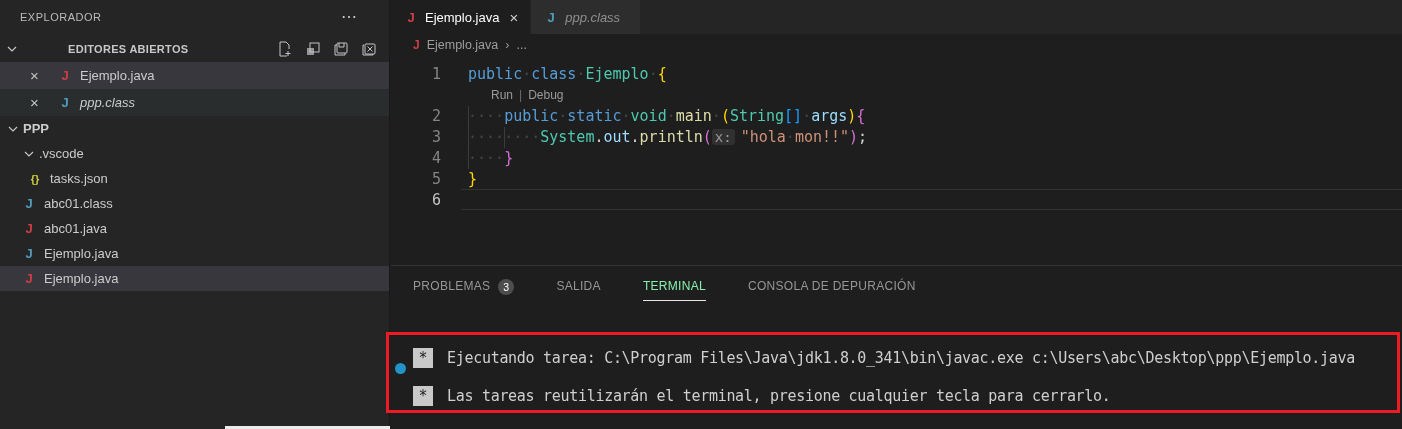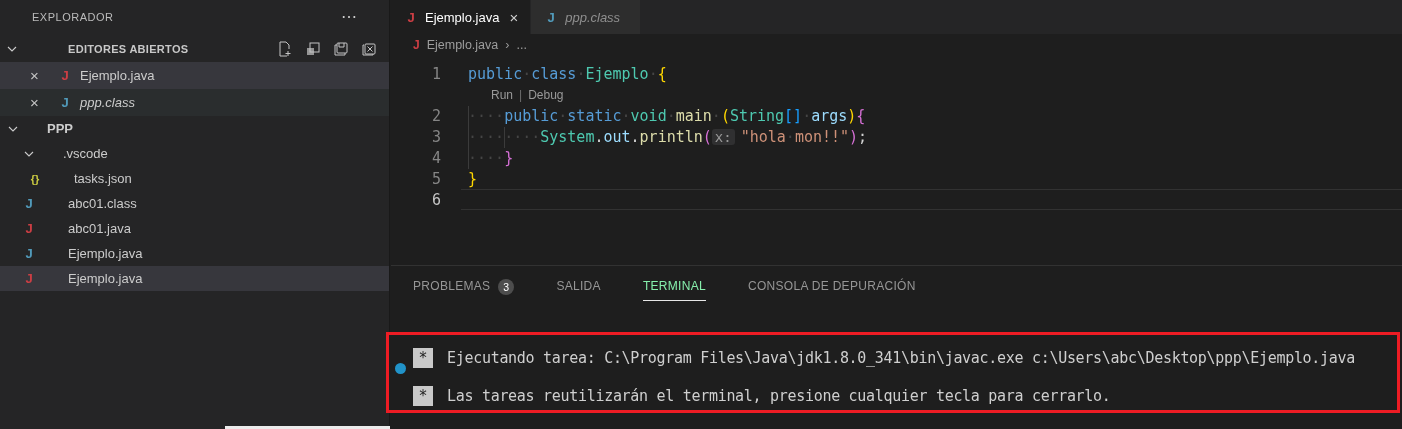--- a/index.html
+++ b/index.html
@@ -3,33 +3,33 @@
 <meta charset="utf-8">
 <style>
   * { margin:0; padding:0; box-sizing:border-box; }
   body { background:#111; }
   .app { position:relative; width:1402px; height:429px; background:#1e1e1e;
          font-family:"Liberation Sans",sans-serif; color:#cccccc; overflow:hidden; }
 
   
   .sidebar { position:absolute; left:0; top:0; width:390px; height:429px;
              background:#252526; border-right:1px solid #191919; }
-  .sb-title-row { display:flex; align-items:center; height:28px; padding:6px 0 0 20px;margin-left:12px; }
+  .sb-title-row { display:flex; align-items:center; height:28px; padding:6px 0 0 20px; }
   .sb-title { font-size:11px; color:#bbbbbb; letter-spacing:.5px; }
   .sb-more { margin-left:auto; margin-right:32px; color:#cccccc; font-size:16px; line-height:10px; cursor:pointer; }
   .sb-section { display:flex; align-items:center; height:26px; margin-top:8px; padding-left:4px; }
   .sb-section .lbl { font-size:11px; font-weight:bold; color:#c8c8c8; letter-spacing:.3px; margin-left:2px;padding-left:44px; }
   .sb-actions { margin-left:auto; display:flex; gap:12px; padding-right:12px; }
   .sb-actions svg { display:block; }
   .row { display:flex; align-items:center; font-size:13px; color:#cccccc; white-space:nowrap; }
   .row.oe { height:27px; padding-left:30px; }
   .row.oe.sel { background:#37373d; }
   .row.oe.hov { background:#2a2d2e; }
   .oe-x { width:14px; margin-right:13px; color:#c5c5c5; font-size:15px; cursor:pointer; }
-  .row.tree { height:25px;gap:24px; }
+  .row.tree { height:25px; }
   .row.tree.sel { background:#37373d; }
   .lvl0 { padding-left:5px; } .lvl1 { padding-left:21px; } .lvl2 { padding-left:27px; }
   .lbl.bold { font-weight:bold; }
   .lbl.ital { font-style:italic; }
   .jicon { width:16px; margin-right:7px; font-weight:bold; font-size:13px; text-align:center; display:inline-block; }
   .jred { color:#cc3e44; } .jblue { color:#519aba; }
   .jsonic { width:16px; margin-right:7px; color:#cbcb41; font-weight:bold; font-size:11px; display:inline-block; text-align:center; }
   .chev { width:18px; display:inline-flex; align-items:center; }
   .hstrip { position:absolute; left:225px; bottom:0; width:165px; height:3px; background:#ececec; }
 

